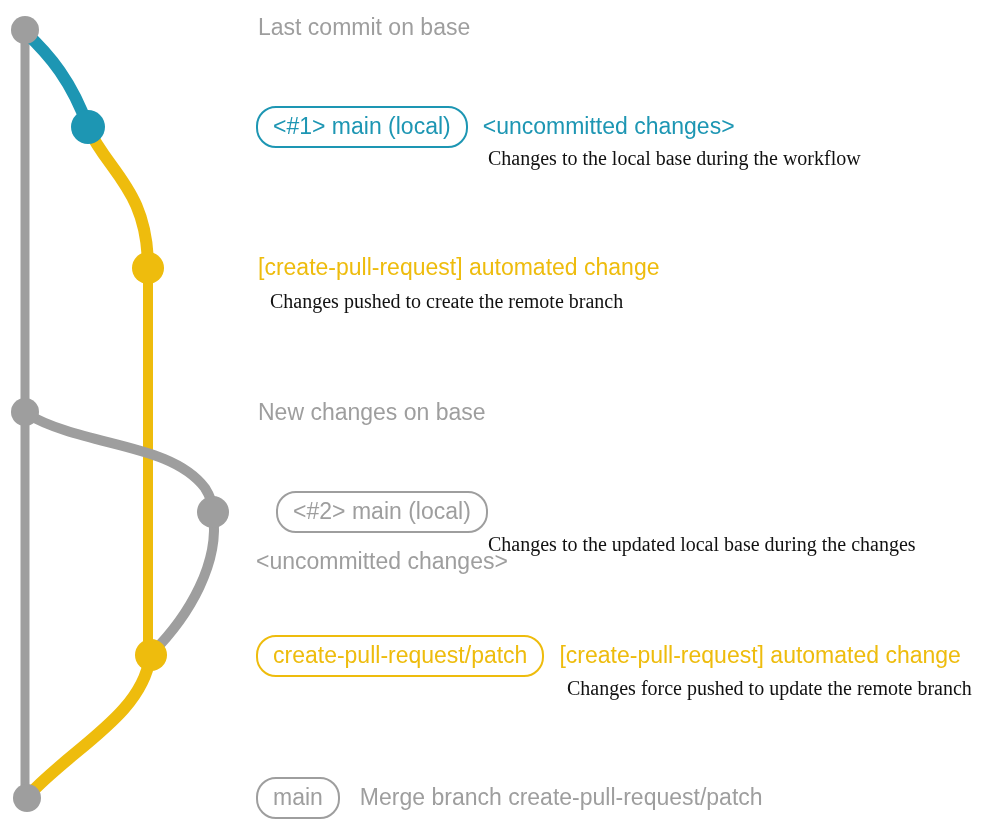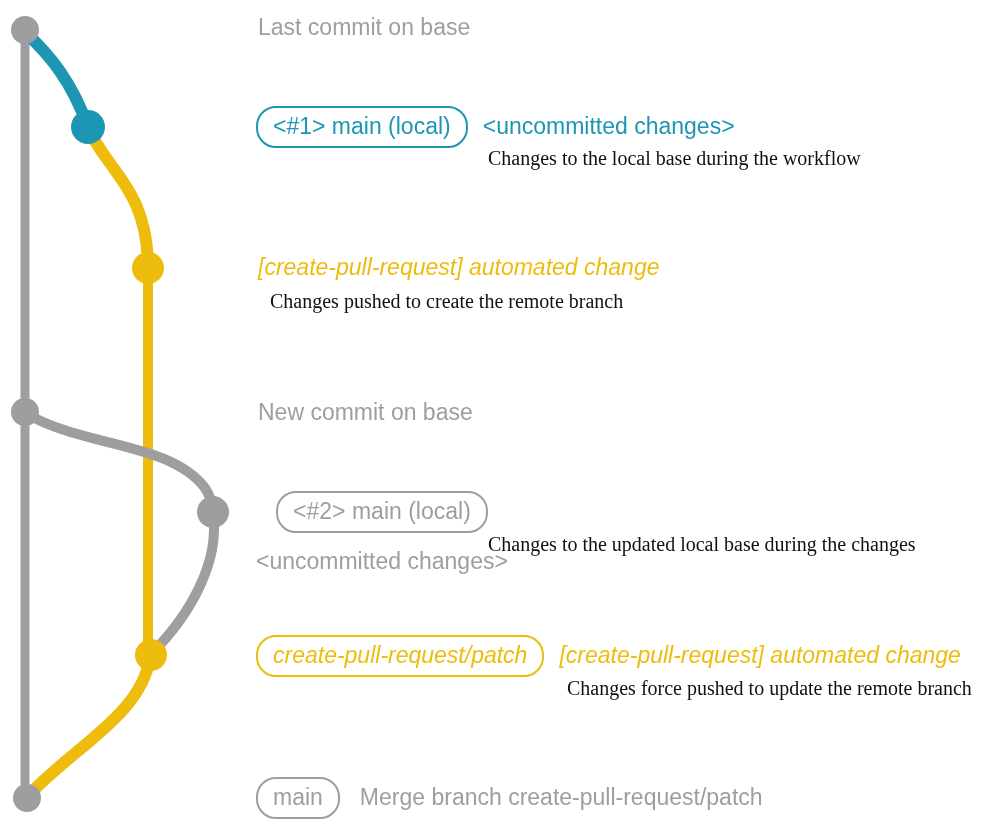--- a/index.html
+++ b/index.html
@@ -19,21 +19,21 @@
   .fill-teal{fill:var(--teal);stroke:none;}
   .fill-yellow{fill:var(--yellow);stroke:none;}
 
   .row{
     position:absolute;
     display:flex;align-items:center;gap:15px;
     font-size:23px;line-height:1.2;white-space:nowrap;
   }
   .gray-t{color:var(--gray);}
   .teal-t{color:var(--teal);}
-  .yellow-t{color:var(--yellow);font-style:italic;}
+  .yellow-t{color:var(--yellow);}
   .pill{
     display:inline-block;
     border:2px solid currentColor;
     border-radius:20px;
     padding:5px 15px;
     font-size:23px;line-height:1.2;
   }
   .caption{
     position:absolute;
     font-family:"Liberation Serif",serif;
@@ -80,21 +80,21 @@
     <span>&lt;uncommitted changes&gt;</span>
   </div>
   <div class="caption" style="left:488px;top:146px;">Changes to the local base during the workflow</div>
 
   <div class="row yellow-t" style="left:258px;top:254px;">
     <span>[create-pull-request] automated change</span>
   </div>
   <div class="caption" style="left:270px;top:289px;">Changes pushed to create the remote branch</div>
 
   <div class="row gray-t" style="left:258px;top:399px;">
-    <span>New commit on base</span>
+    <span>New changes on base</span>
   </div>
 
   <div class="row gray-t" style="left:256px;top:491px;flex-direction:column;">
     <span class="pill">&lt;#2&gt; main (local)</span>
     <span>&lt;uncommitted changes&gt;</span>
   </div>
   <div class="caption" style="left:488px;top:532px;">Changes to the updated local base during the changes</div>
 
   <div class="row yellow-t" style="left:256px;top:635px;">
     <span class="pill">create-pull-request/patch</span>

